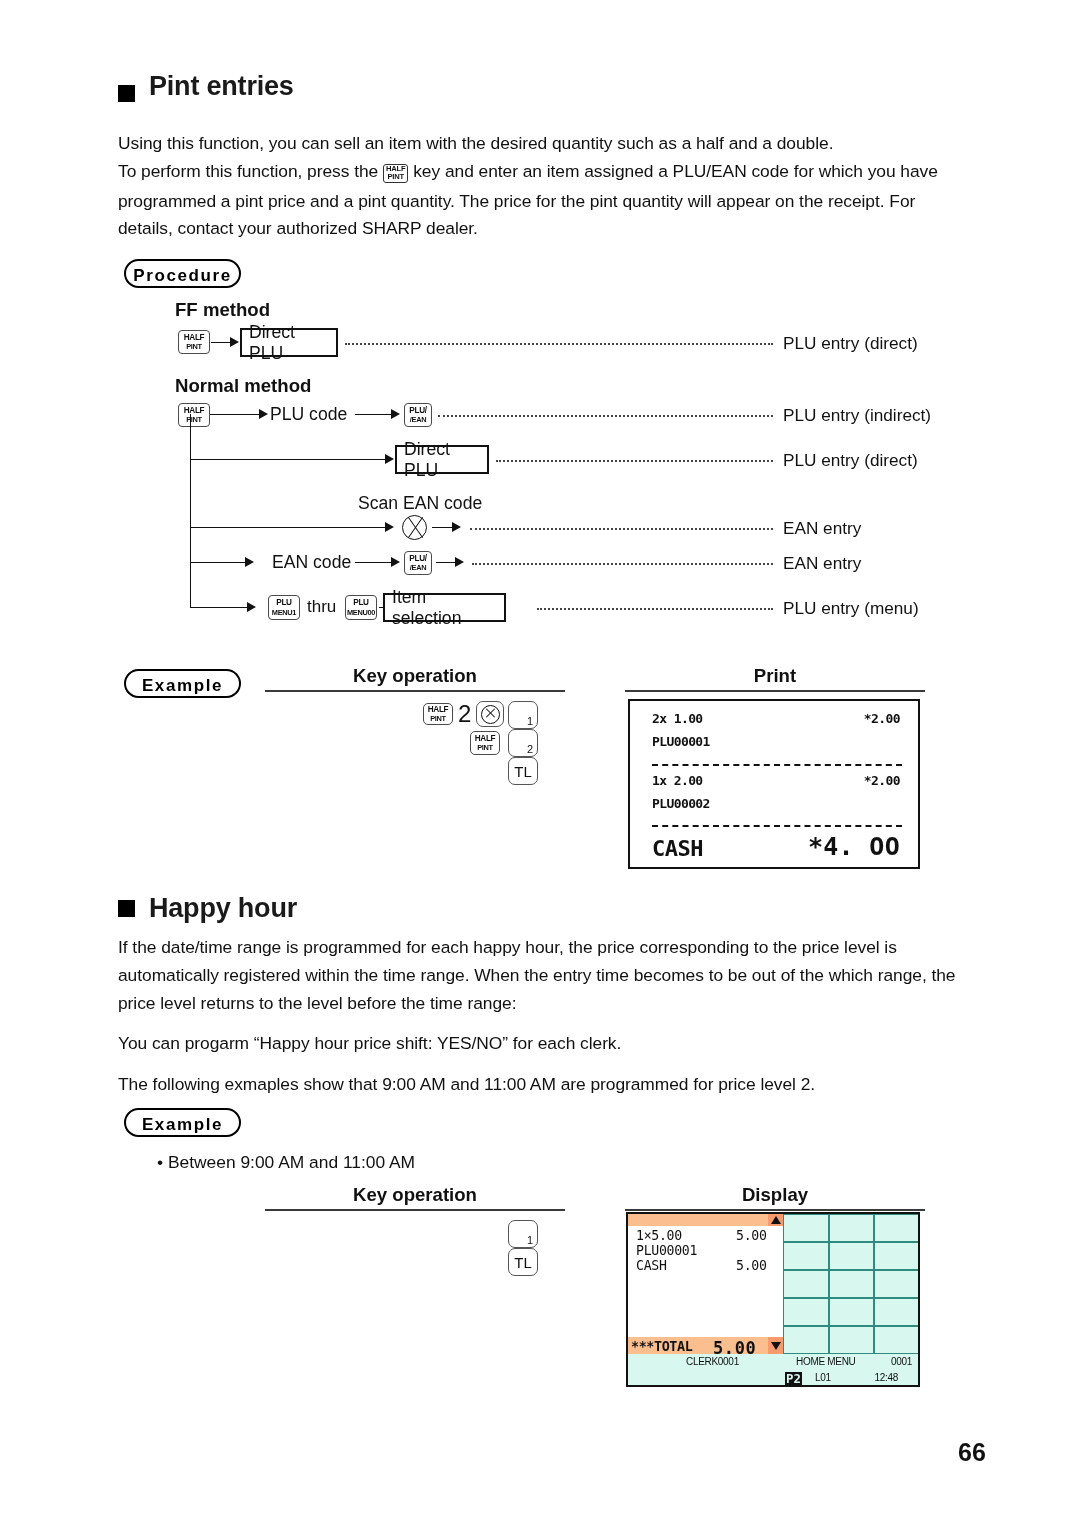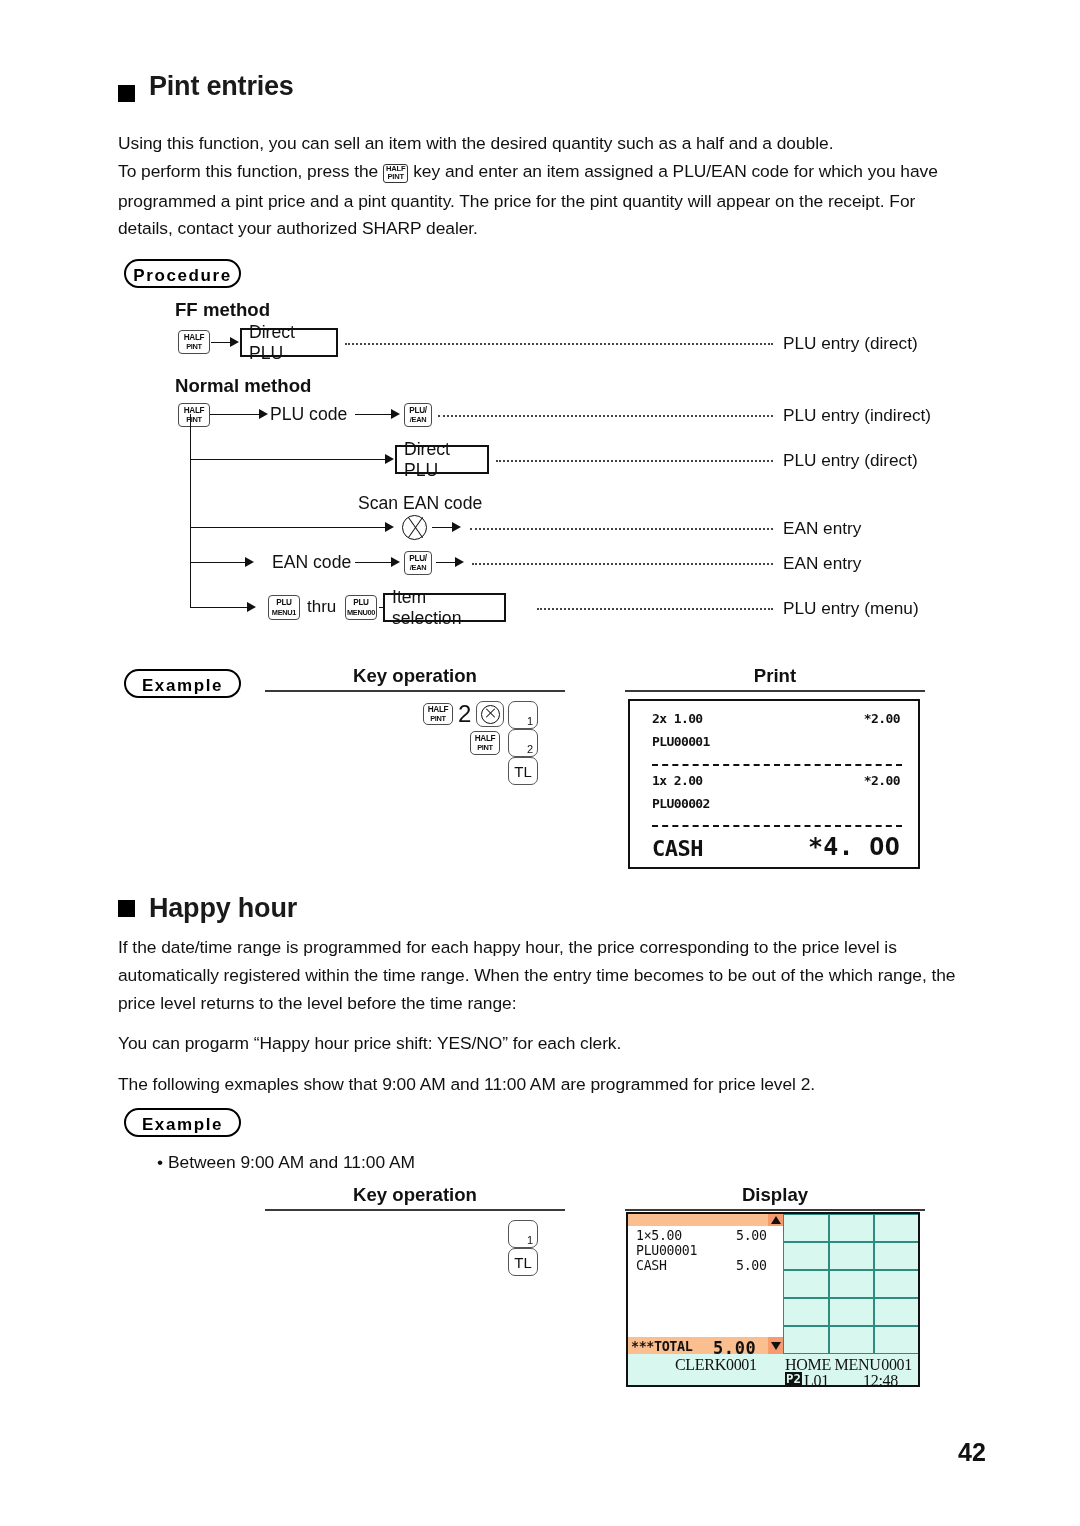--- a/index.html
+++ b/index.html
@@ -336,25 +336,26 @@
     color: #111;
     letter-spacing: 0.6px;
   }
   .disp-statusbar {
     position: absolute;
     background: #d7f7ef;
     box-sizing: border-box;
   }
   .disp-status-txt {
     position: absolute;
-    font-family: Liberation Serif, serif;
-    font-size: 16px;
+    font-family: Liberation Sans, sans-serif;
+    font-size: 10px;
     color: #111;
     white-space: pre;
     letter-spacing: -0.3px;
+    margin-left: 11px;
   }
   .disp-badge {
     position: absolute;
     background: #111;
     color: #d7f7ef;
     font-family: "DejaVu Sans Mono", monospace;
     font-size: 12.4px;
     font-weight: bold;
     padding: 0 1px;
     line-height: 14px;
@@ -598,15 +599,15 @@
 
     <div class="disp-statusbar" style="left:0px; top:140px; width:292px; height:35px;"></div>
     <div class="disp-status-txt" style="left:47px; top:142px;">CLERK0001</div>
     <div class="disp-status-txt" style="left:157px; top:142px;">HOME MENU</div>
     <div class="disp-status-txt" style="right:6px; top:142px;">0001</div>
     <div class="disp-badge" style="left:157px; top:158px;">P2</div>
     <div class="disp-status-txt" style="left:176px; top:158px;">L01</div>
     <div class="disp-status-txt" style="right:20px; top:158px;">12:48</div>
   </div>
 
-  <div class="pageno" style="left:958px; top:1438px;">42</div>
+  <div class="pageno" style="left:958px; top:1438px;">66</div>
 
 </div>
 
 </body></html>

